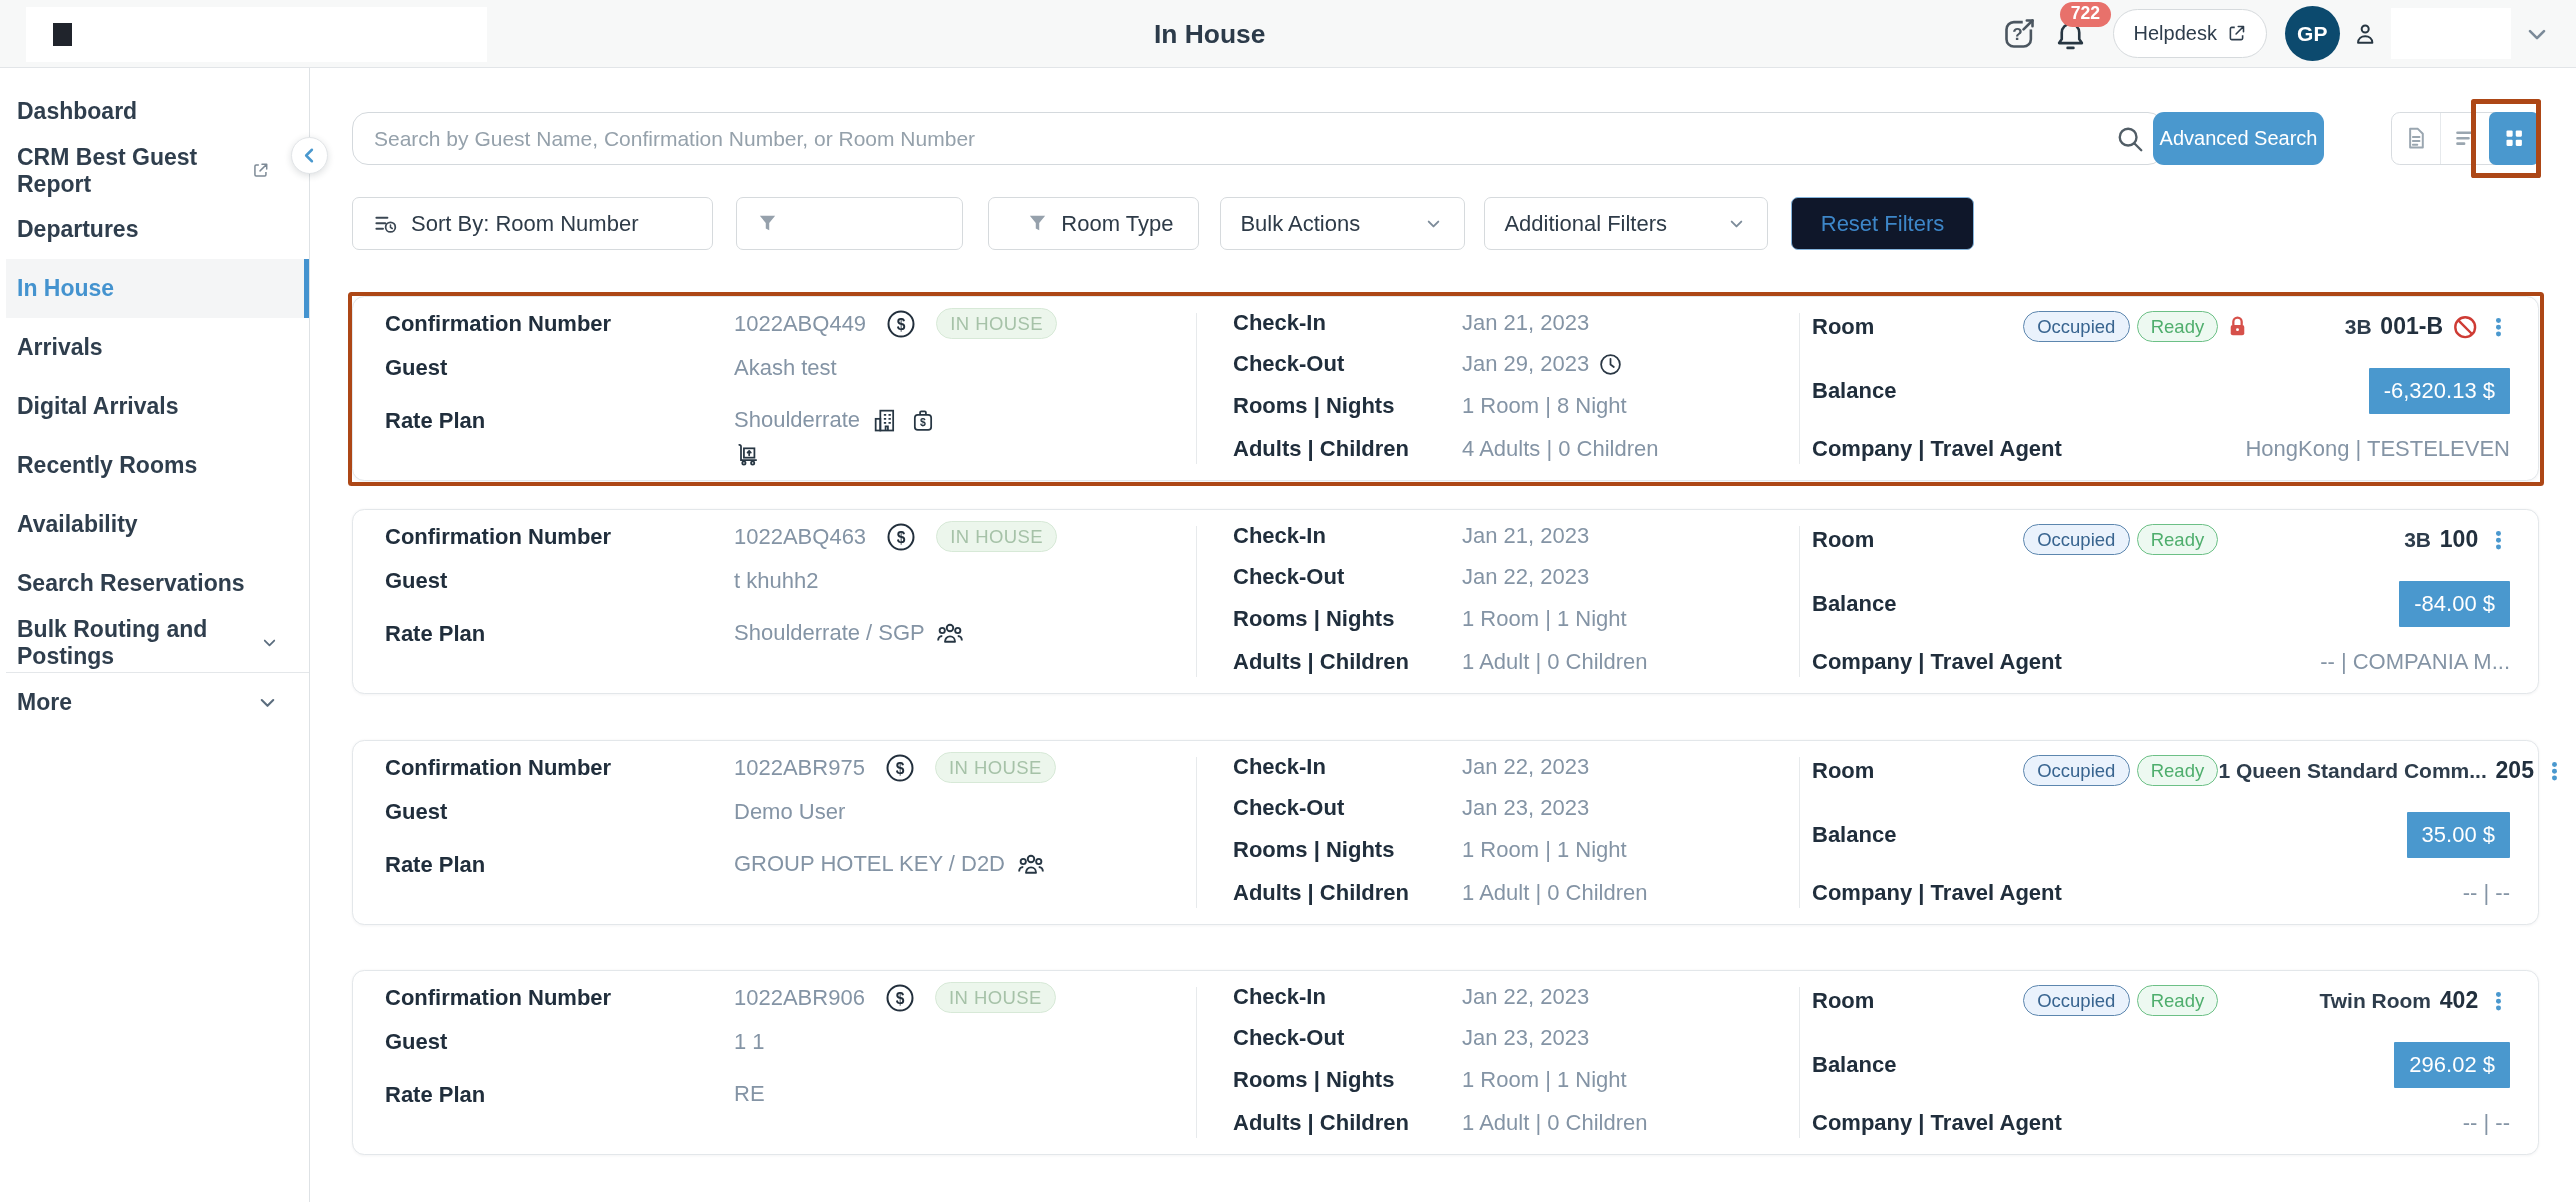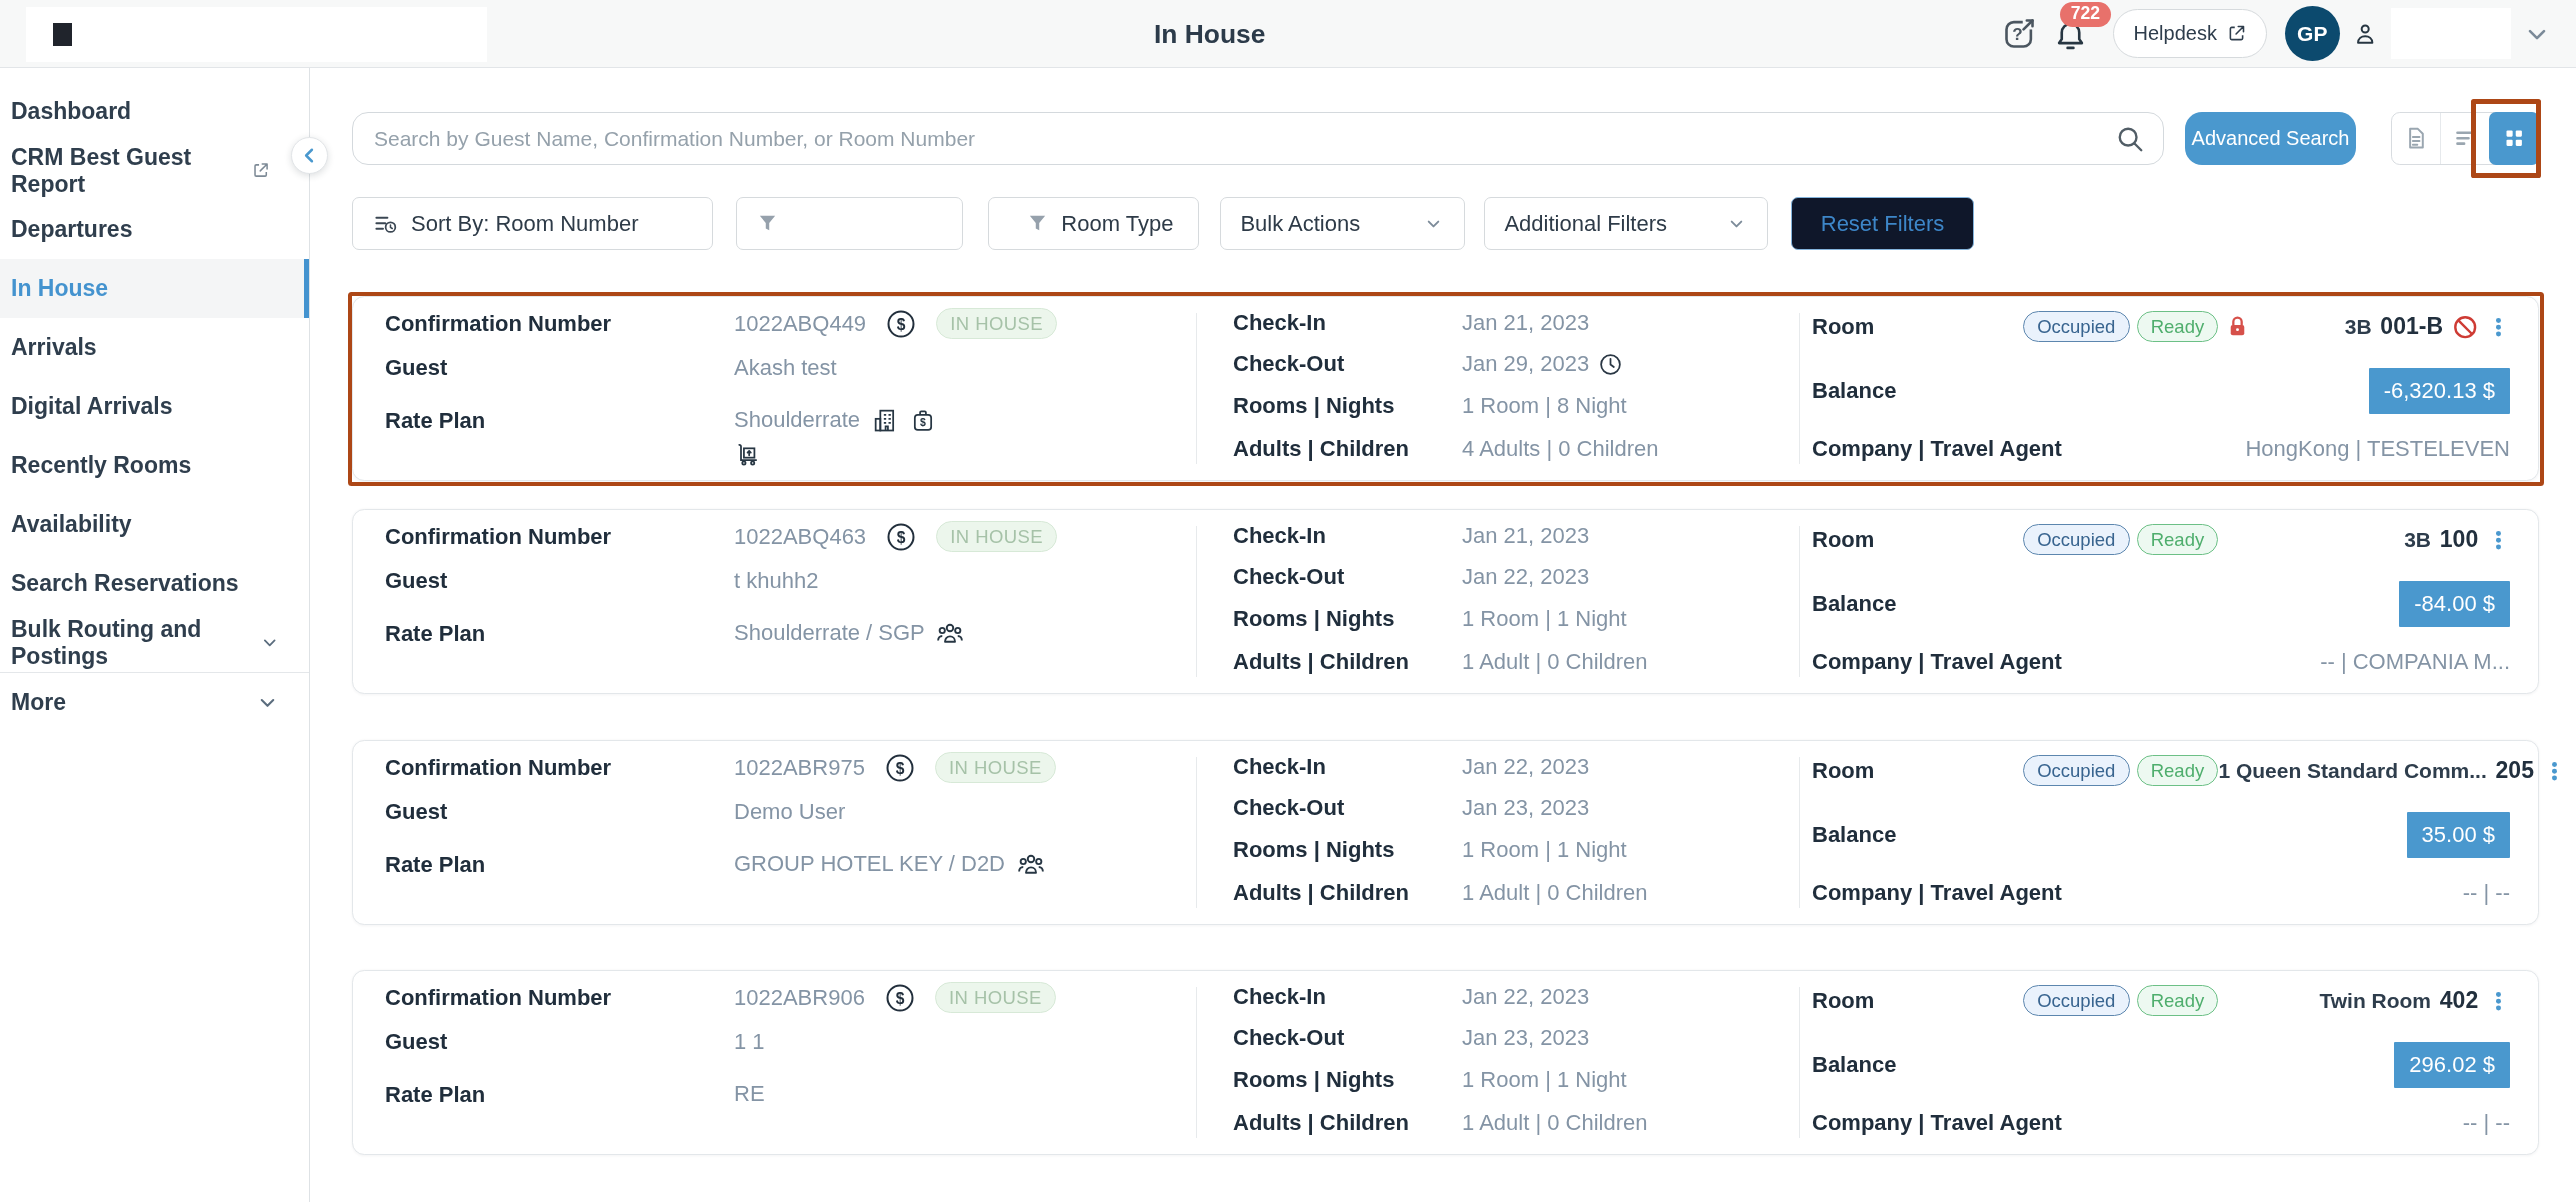--- a/index.html
+++ b/index.html
@@ -36,21 +36,21 @@
   }
   .name-box { width:120px; height:51px; background:#ffffff; }
 
   
   .sidebar {
     position:absolute; top:68px; left:0; bottom:0; width:310px; background:#fff;
     border-right:0.9px solid #dee2e5; padding-top:14px; z-index:2;
   }
   .nav-item {
     position:relative; height:59px; display:flex; align-items:center; padding-left:11px; padding-right:14px;
-    font-size:23px; font-weight:600; color:#2f3e4d; cursor:pointer;
+    font-size:23px; font-weight:600; color:#2f3e4d; cursor:pointer;margin-left:6px;
   }
   .nav-item.active { background:#f4f5f6; color:#4493cf; }
   .nav-item.active::after { content:""; position:absolute; right:0; top:0; bottom:0; width:5.3px; background:#4493cf; }
   .nav-item.sep { border-top:0.9px solid #e4e7ea; }
   .nav-item .trail-ext { margin-left:auto; margin-right:25px; }
   .nav-item .trail-chev { margin-left:auto; margin-right:16px; }
   .collapse-btn {
     position:absolute; left:291px; top:137px; width:37px; height:37px; border-radius:50%;
     background:#fff; border:0.9px solid #e2e5e8; box-shadow:0 1.8px 7px rgba(30,40,50,.15);
     display:flex; align-items:center; justify-content:center; z-index:3; cursor:pointer;
@@ -64,23 +64,23 @@
     border:1.3px solid #d4d9dd; border-radius:16px; background:#fff; display:flex; align-items:center;
   }
   .search-box input {
     flex:1; border:none; outline:none; height:100%; padding:0 21px; font-size:21px;
     font-family:"Liberation Sans", sans-serif; color:#333; background:transparent;
   }
   .search-box input::placeholder { color:#95a1ab; }
   .search-box .mag { padding:0 17.6px; cursor:pointer; }
 
   .advanced-btn {
-    position:absolute; left:1842px; top:44px; width:171px; height:53px; border:none; border-radius:17px;
+    position:absolute; left:1842px; top:44px; width:171px; height:53px; border:none; border-radius:11px;
     background:#4a98ce; color:#fff; font-size:20px; font-family:"Liberation Sans", sans-serif;
-    display:flex; align-items:center; justify-content:center; cursor:pointer; white-space:nowrap;margin-left:32px;
+    display:flex; align-items:center; justify-content:center; cursor:pointer; white-space:nowrap;
   }
 
   .view-toggle {
     position:absolute; left:2080px; top:44px; width:148px; height:53px;
     border:1.3px solid #d8dce0; border-radius:8.8px; background:#fff; display:flex; align-items:center;
   }
   .view-seg { width:49px; height:100%; display:flex; align-items:center; justify-content:center; cursor:pointer; }
   .view-seg.sep-l { border-left:0.9px solid #e6e9ec; }
   .view-seg.active { background:#4a98ce; border-radius:7px; width:51px; height:53px; margin:-0.9px -0.9px -0.9px 0; }
 

